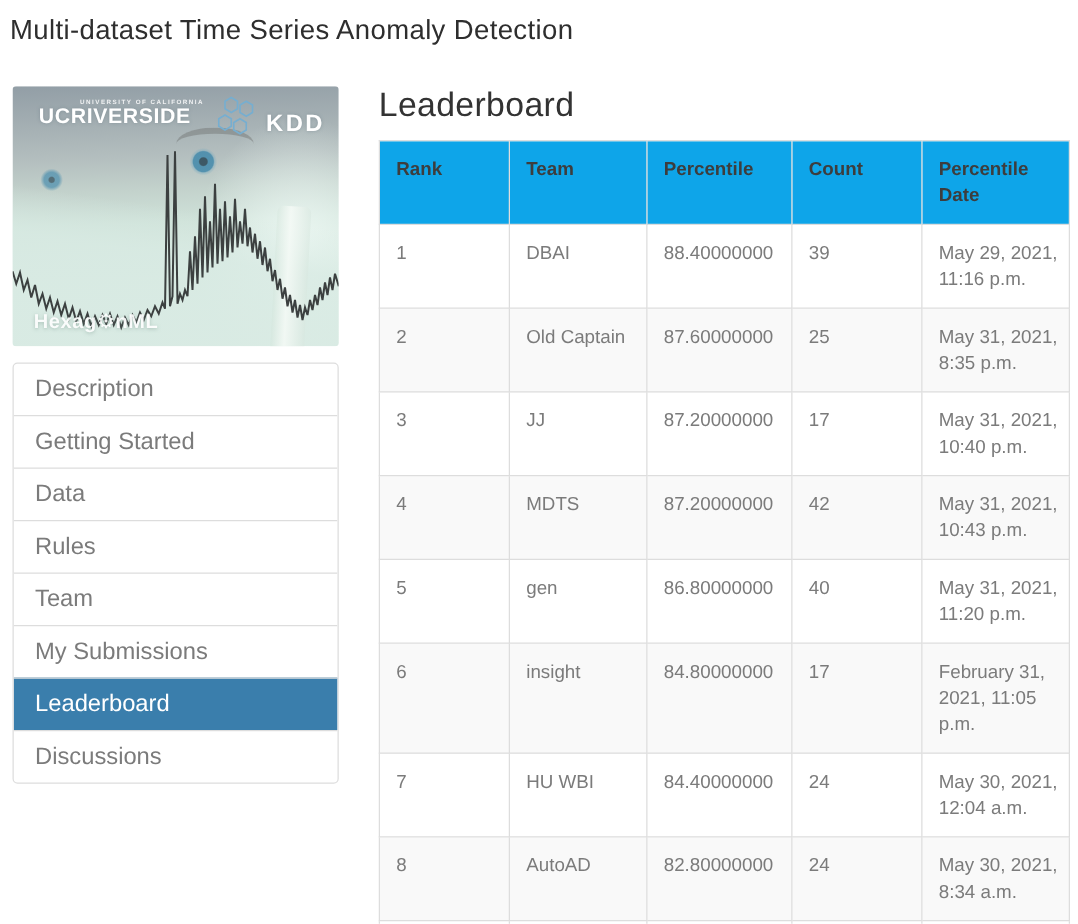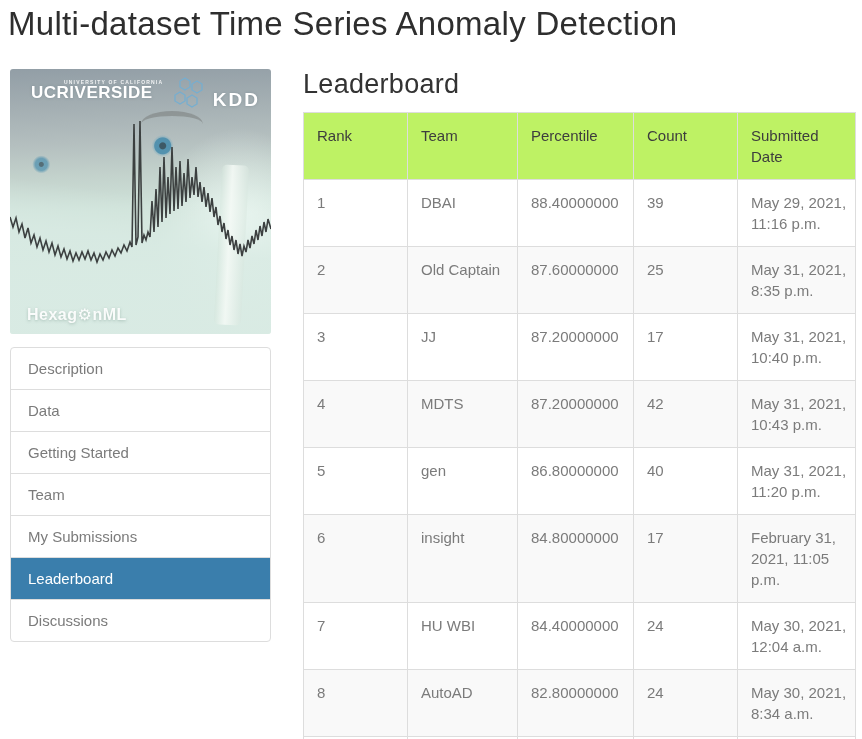--- a/index.html
+++ b/index.html
@@ -1,30 +1,30 @@
 <!DOCTYPE html>
 <html><head>
 <meta charset="utf-8">
 <style>
   * { margin: 0; padding: 0; box-sizing: border-box; }
   html, body { width: 862px; height: 739px; overflow: hidden; background: #fff;
     font-family: "Liberation Sans", sans-serif; }
 
   .page-title {
-    font-size: 33px; font-weight: 300; color: #2e2e2e;
+    font-size: 22px; font-weight: 300; color: #2e2e2e;
     padding: 3px 0 0 8px; letter-spacing: 0.3px; line-height: 42px;
   }
 
   .content { display: flex; padding-left: 10px; margin-top: 24px; }
 
   
   .left-col { width: 261px; flex: none; }
 
   .banner {
-    position: relative; width: 261px; height: 265px;
+    position: relative; width: 261px; height: 208px;
     border-radius: 3px; overflow: hidden;
     background:
       radial-gradient(circle 11px at 58.5% 29%, rgba(40,70,85,0.85) 0 3px, rgba(72,140,172,0.9) 4px 8px, rgba(120,170,190,0.45) 9px, rgba(120,170,190,0) 11px),
       radial-gradient(circle 9px at 12% 36%, rgba(40,70,85,0.7) 0 2px, rgba(80,145,175,0.75) 3px 6px, rgba(120,170,190,0) 9px),
       radial-gradient(ellipse 120px 150px at 88% 62%, rgba(240,250,246,0.85), rgba(240,250,246,0) 70%),
       linear-gradient(178deg, #929ea6 0%, #a3aeb2 14%, #b4bfbf 28%, #c3d2cc 40%,
         #cfe2d9 52%, #d6e8df 66%, #dcede4 82%, #e2f1e8 100%);
   }
   .banner .mask-overlay {
     position: absolute; left: 0; bottom: 0; width: 100%; height: 62%;
@@ -59,41 +59,41 @@
   .brand {
     position: absolute; left: 17px; bottom: 10px; color: rgba(255,255,255,0.92);
     font-size: 16px; font-weight: bold; letter-spacing: 0.5px;
     text-shadow: 0 1px 3px rgba(120,150,140,0.5);
   }
   .brand .gear { font-weight: normal; }
 
   
   .menu { margin-top: 13px; border: 1px solid #ddd; border-radius: 4px; overflow: hidden; background: #fff; }
   .menu-item {
-    padding: 11px 17px; font-size: 15px; color: #7b7b7b;
+    padding: 11px 17px; font-size: 19px; color: #7b7b7b;
     border-top: 1px solid #ddd; cursor: pointer; line-height: 19px;
   }
   .menu-item:first-child { border-top: none; }
   .menu-item.active { background: #3a7eac; color: #fff; }
 
   
   .main-col { margin-left: 32px; width: 552px; }
   .section-heading {
     font-size: 27px; font-weight: 300; color: #333;
     line-height: 31px; margin-bottom: 12px; letter-spacing: 0.3px;
   }
   table.leaderboard {
     width: 552px; border-collapse: collapse; table-layout: fixed; font-size: 15px;
   }
   .leaderboard th, .leaderboard td {
     border: 1px solid #ddd; text-align: left; vertical-align: top;
     padding: 12px 8px 12px 13px; line-height: 21px;
   }
   .leaderboard thead th {
-    background: #bef264; color: #3d3d3d; font-weight: normal; height: 58px;
+    background: #0ea5e9; color: #3d3d3d; font-weight: bold; height: 58px;
   }
   .leaderboard tbody td { color: #7b7b7b; height: 57px; }
   .leaderboard tbody tr:nth-child(even) { background: #f9f9f9; }
 </style>
 </head>
 <body>
 
 <h1 class="page-title">Multi-dataset Time Series Anomaly Detection</h1>
 
 <div class="content">
@@ -116,22 +116,23 @@
           <path d="M7 17 l5 3 v6 l-5 3 -5 -3 v-6 z"></path>
           <path d="M19 20 l5 3 v6 l-5 3 -5 -3 v-6 z"></path>
         </g>
       </svg>
       <div class="kdd-logo">KDD</div>
       <div class="brand"><span>Hexag</span><span class="gear">⚙</span><span>nML</span></div>
     </div>
 
     <nav class="menu">
         <div class="menu-item">Description</div>
+        <div class="menu-item">Getting Started</div>
         <div class="menu-item">Data</div>
-        <div class="menu-item">Getting Started</div>
+        <div class="menu-item">Rules</div>
         <div class="menu-item">Team</div>
         <div class="menu-item">My Submissions</div>
         <div class="menu-item active">Leaderboard</div>
         <div class="menu-item">Discussions</div>
       </nav>
   </div>
 
   <div class="main-col">
     <h2 class="section-heading">Leaderboard</h2>
 
@@ -142,21 +143,21 @@
           <col style="width:116px">
         <col style="width:104px">
           <col style="width:118px">
       </colgroup>
       <thead>
         <tr id="thead-row">
             <th>Rank</th>
             <th>Team</th>
             <th>Percentile</th>
             <th>Count</th>
-            <th>Submitted Date</th>
+            <th>Percentile Date</th>
           </tr>
       </thead>
       <tbody id="tbody">
           <tr>
             <td>1</td>
             <td>DBAI</td>
             <td>88.40000000</td>
             <td>39</td>
             <td>May 29, 2021, 11:16 p.m.</td>
           </tr>

